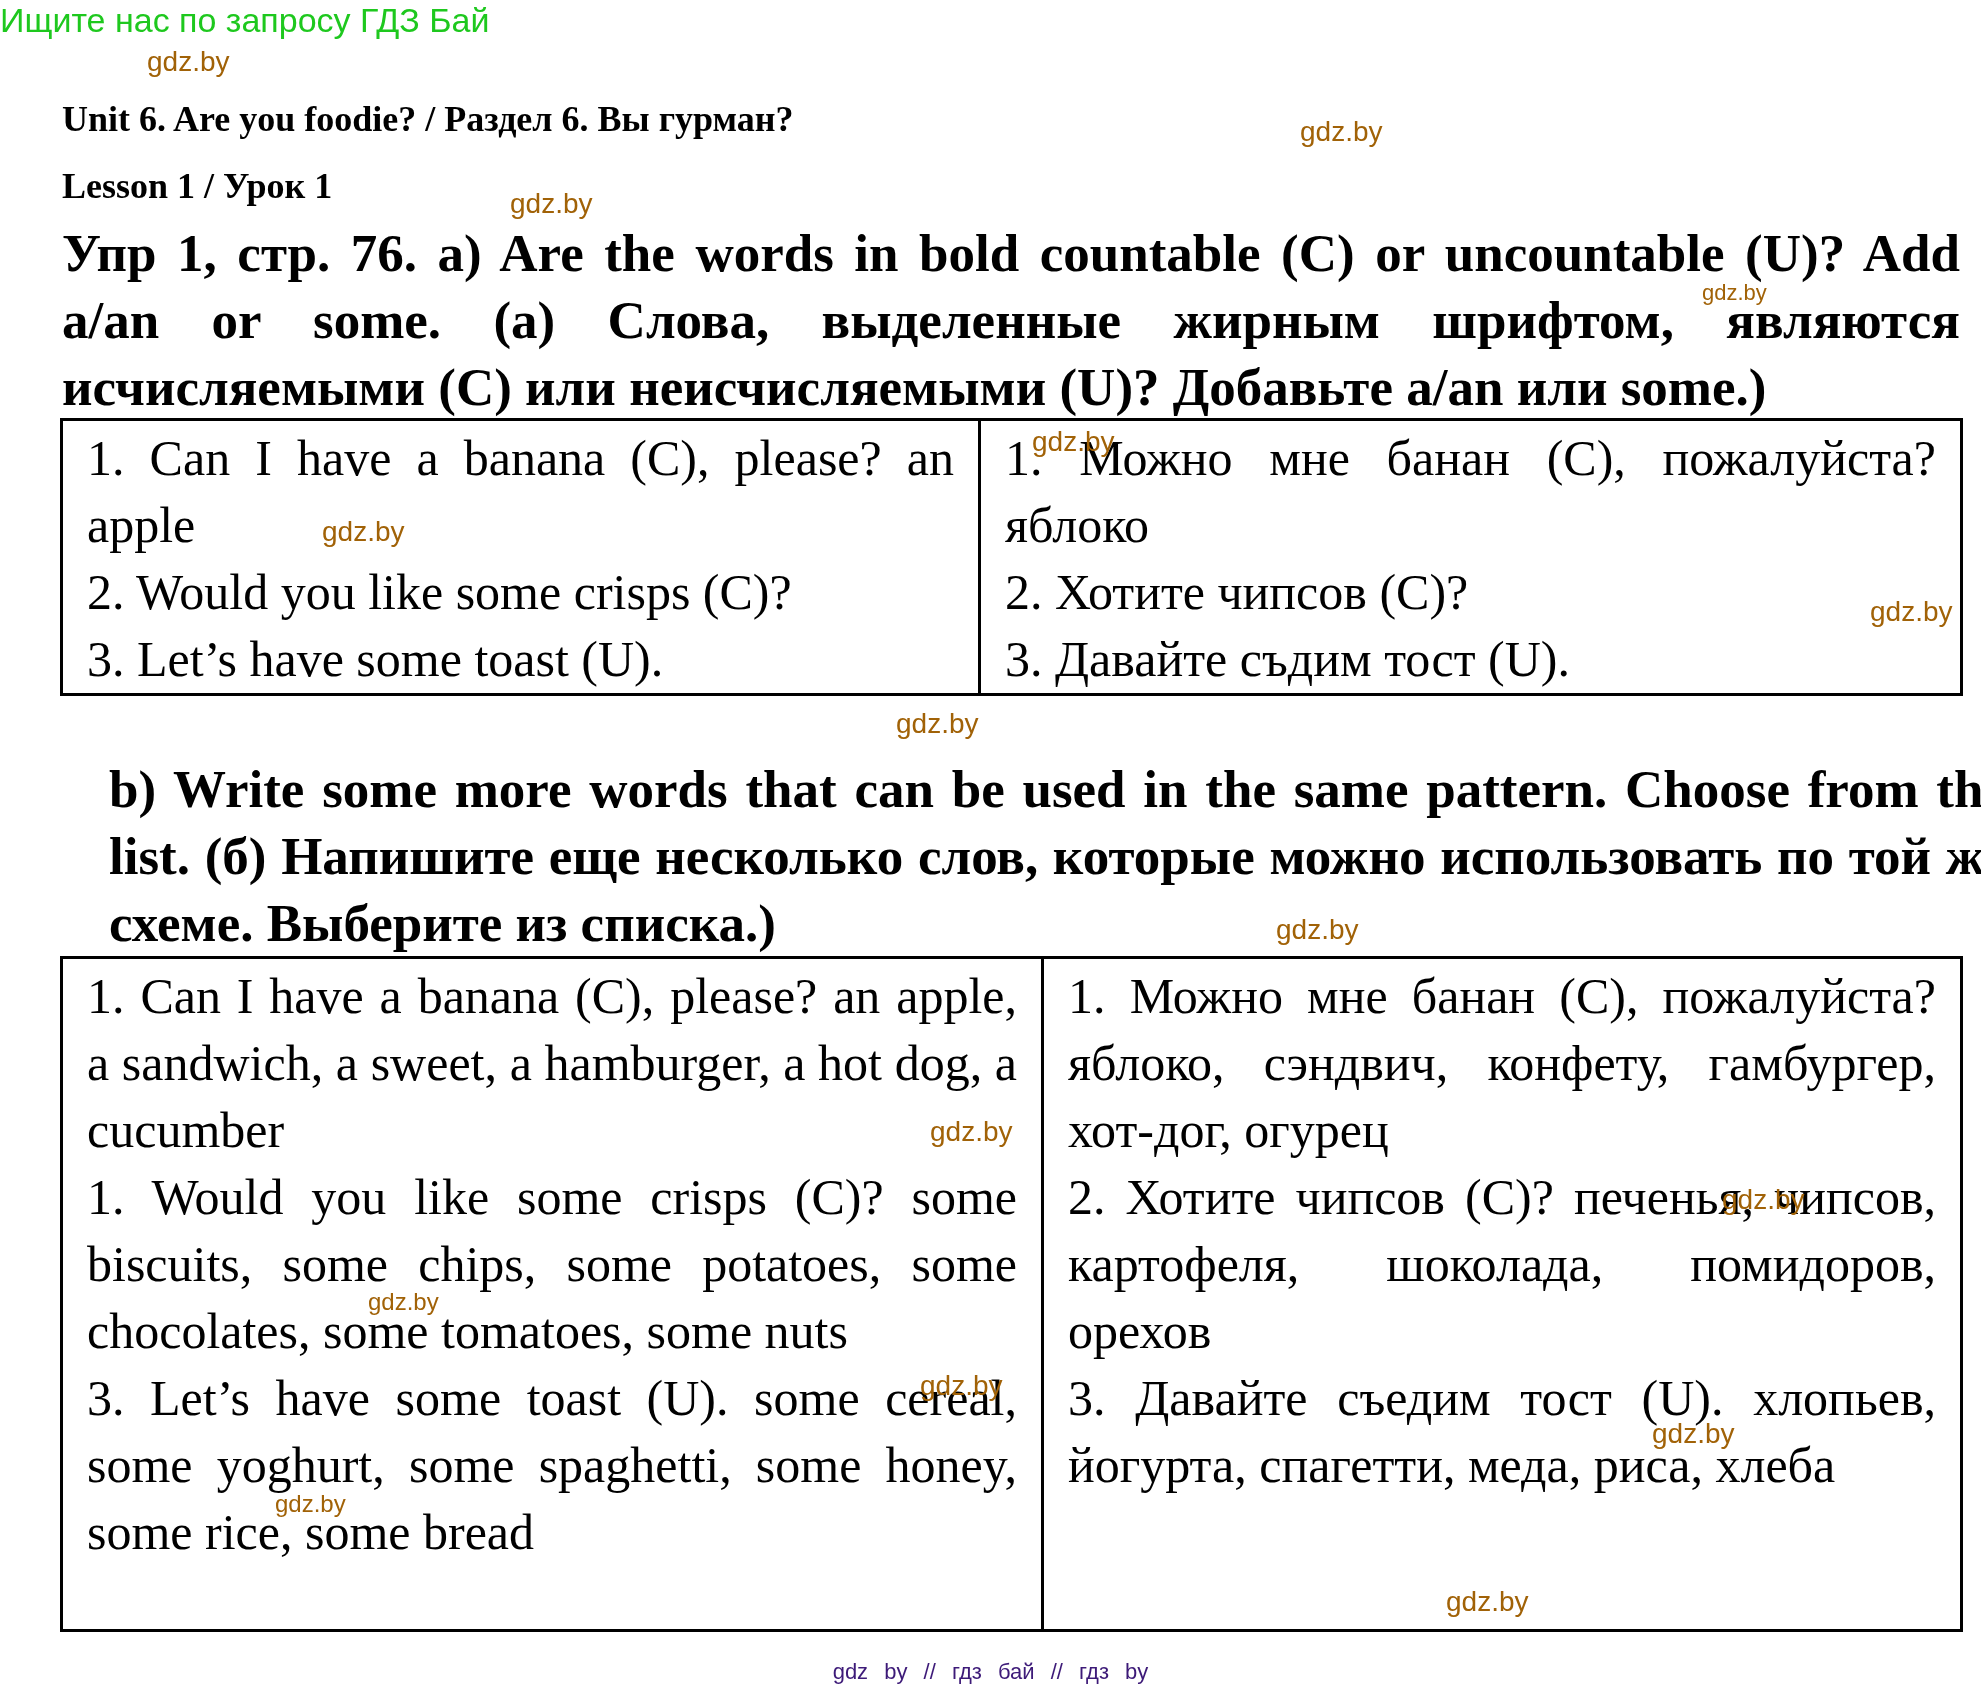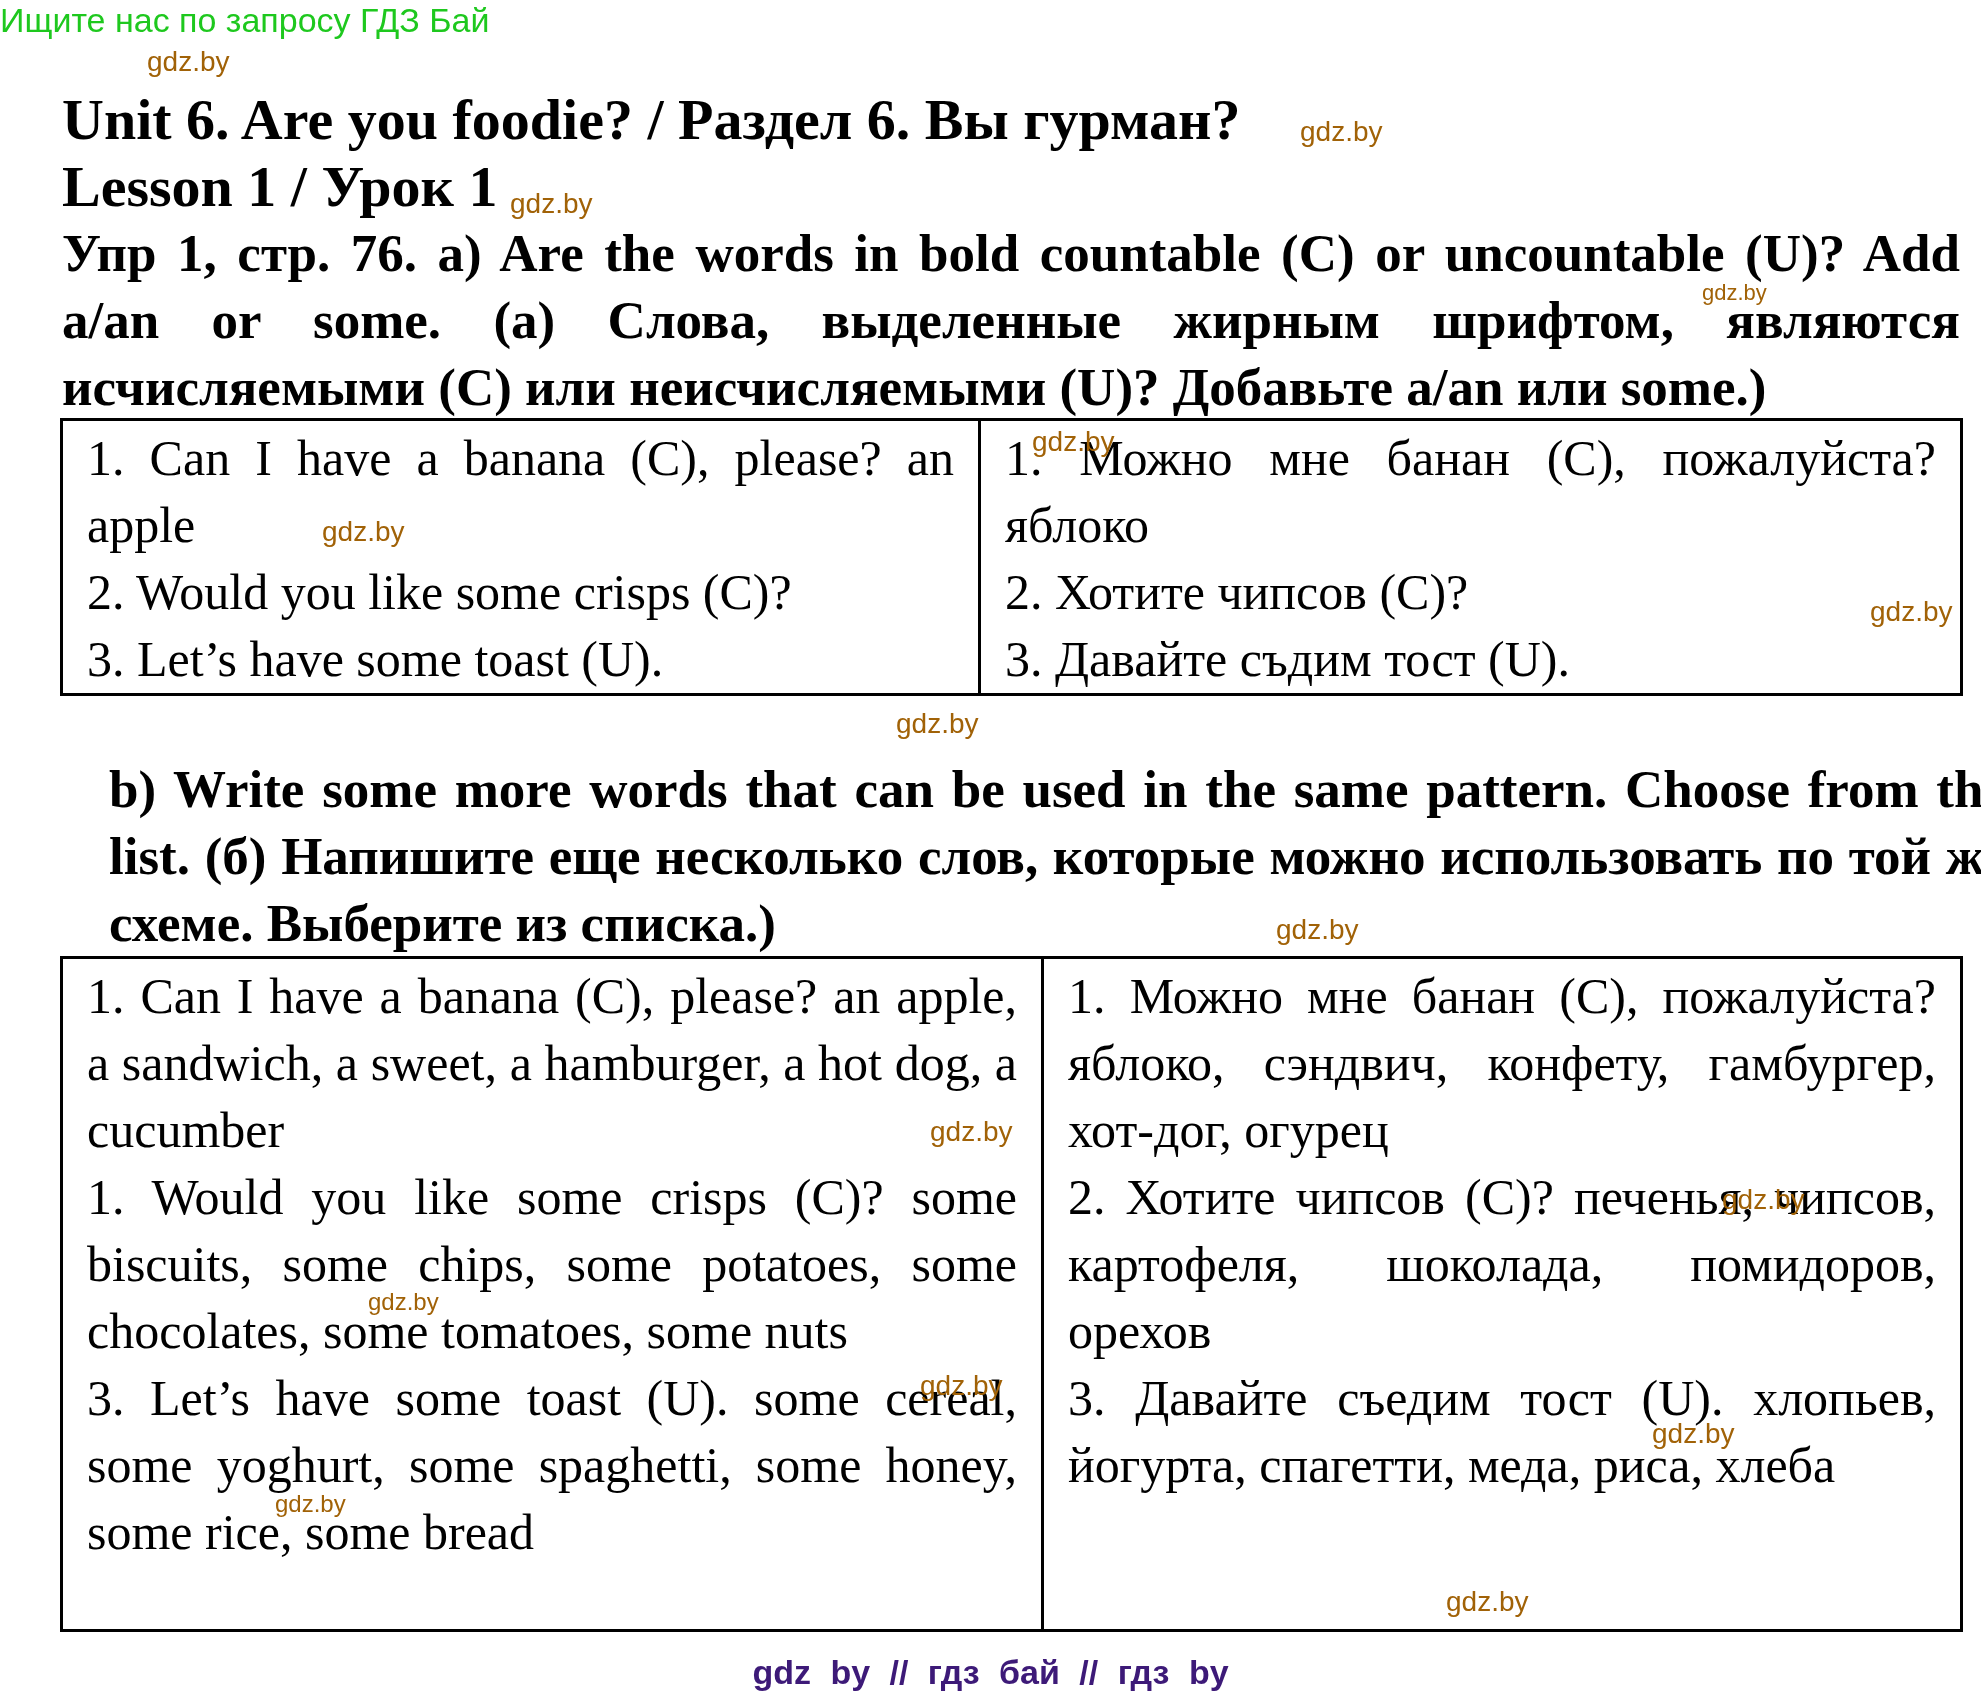--- a/index.html
+++ b/index.html
@@ -1,24 +1,24 @@
 <!DOCTYPE html>
 <html><head>
 <meta charset="utf-8">
 <style>
   html,body{margin:0;padding:0;background:#fff;}
   body{width:1981px;height:1691px;position:relative;overflow:hidden;font-family:"Liberation Serif","DejaVu Serif",serif;color:#000;}
   .abs{position:absolute;}
   .top-banner{left:0;width:1981px;top:0;text-align:left;font-family:"Liberation Sans","DejaVu Sans",sans-serif;font-size:34px;line-height:40px;color:#1ec81e;}
   .wm{font-family:"Liberation Sans","DejaVu Sans",sans-serif;font-size:28px;color:#a16207;white-space:nowrap;line-height:1;}
-  .heading{left:62px;width:1900px;font-weight:bold;font-size:58px;line-height:67px;white-space:nowrap;}
+  .heading{left:62px;width:1900px;font-weight:bold;font-size:36px;line-height:67px;white-space:nowrap;}
   .heading-wrap{left:62px;width:1898px;font-weight:bold;font-size:53px;line-height:67px;text-align:justify;text-align-last:left;}
   table.ex{position:absolute;border-collapse:collapse;table-layout:fixed;}
   table.ex td{border:3px solid #000;vertical-align:top;padding:4px 24px 0 24px;font-size:50px;line-height:67px;text-align:justify;}
-  .footer{left:0;width:1981px;top:1652px;text-align:center;font-family:"Liberation Sans","DejaVu Sans",sans-serif;font-size:34px;line-height:40px;color:#3d1a78;word-spacing:10px;font-weight:bold;}
+  .footer{left:0;width:1981px;top:1652px;text-align:center;font-family:"Liberation Sans","DejaVu Sans",sans-serif;font-size:22px;line-height:40px;color:#3d1a78;word-spacing:10px;}
 </style>
 </head>
 <body>
 
 <div class="abs top-banner">Ищите нас по запросу ГДЗ Бай</div>
 
 <div class="abs wm" style="left:147px;top:48px;">gdz.by</div>
 
 <div class="abs heading" style="top:86px;">
   <span>Unit 6. Are you foodie? / Раздел 6. Вы гурман?</span>

